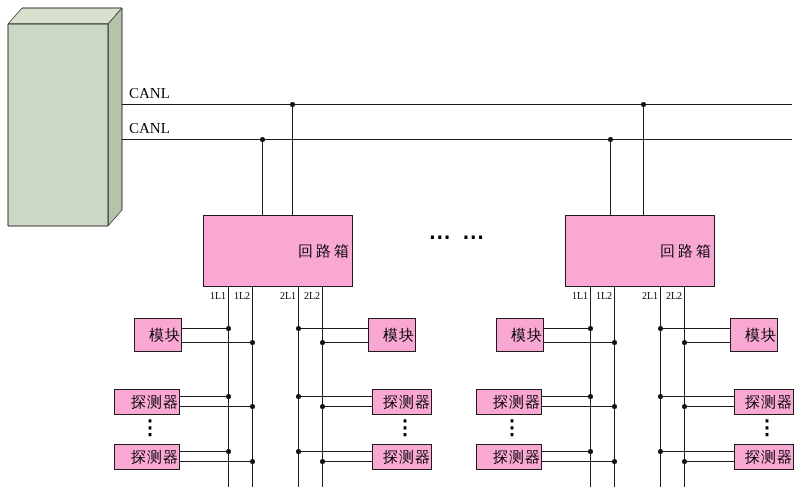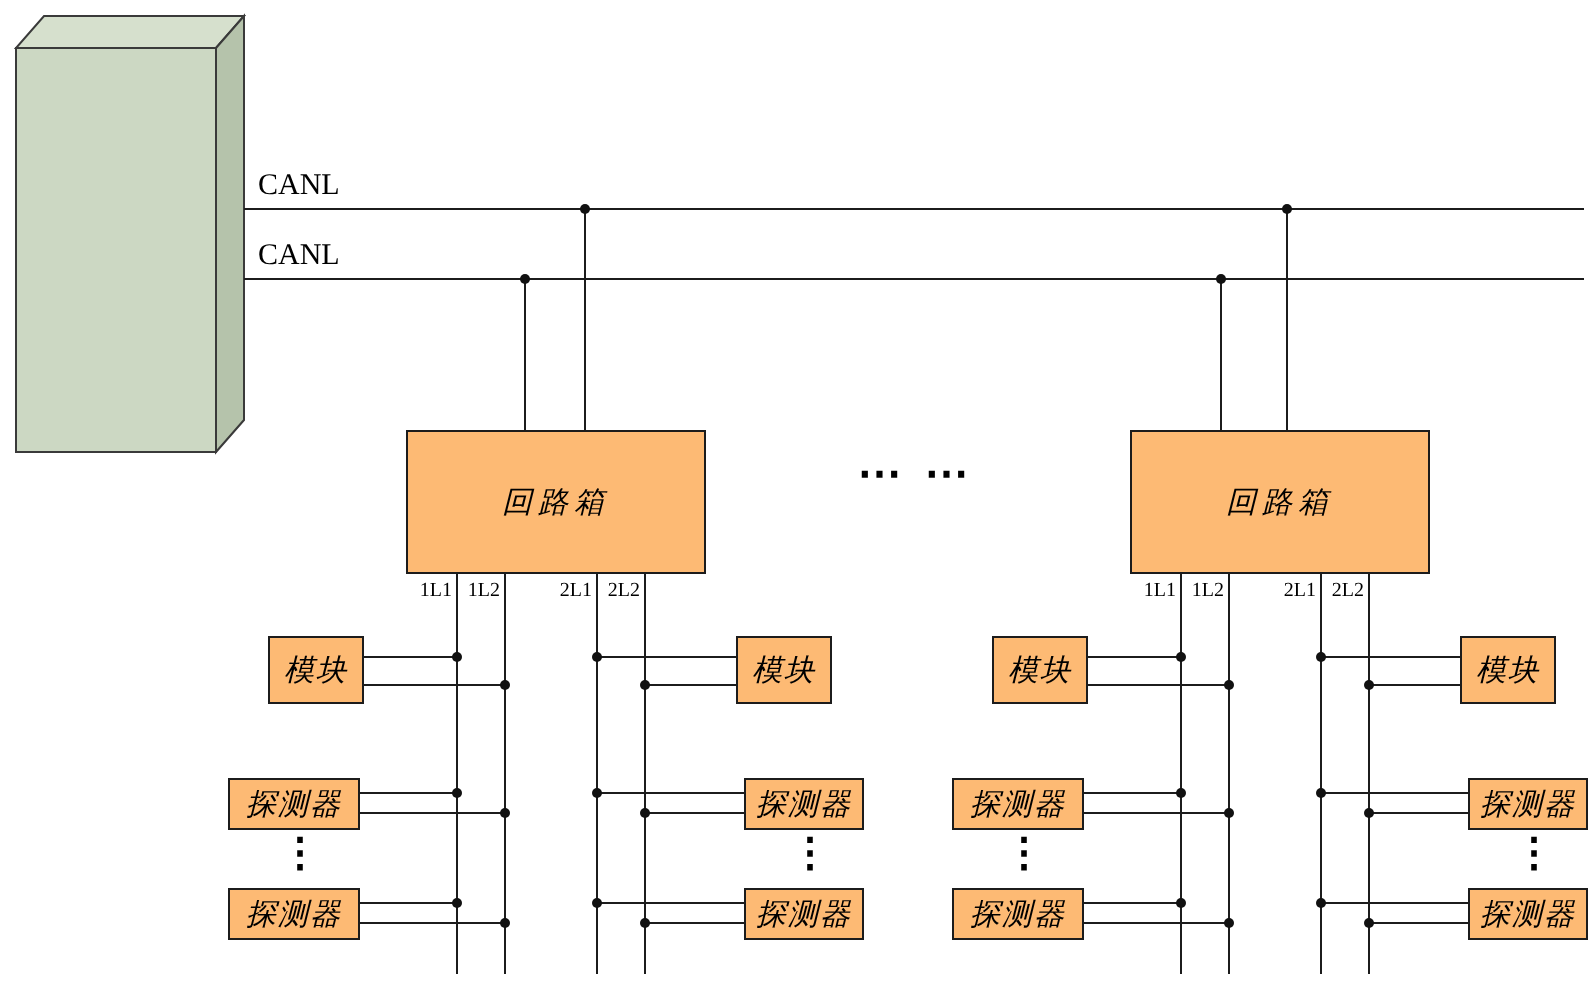--- a/index.html
+++ b/index.html
@@ -5,22 +5,22 @@
   * { margin:0; padding:0; box-sizing:border-box; }
   html,body { background:#ffffff; }
   .canvas {
     position:relative; width:796px; height:493px; background:#ffffff;
     overflow:hidden; color:#000;
     font-family:"Liberation Serif","DejaVu Serif",serif;
   }
   .hline { position:absolute; height:1px; background:#1c1c1c; }
   .vline { position:absolute; width:1px; background:#1c1c1c; }
   .dot   { position:absolute; width:5px; height:5px; border-radius:50%; background:#111; }
-  .box   { position:absolute; border:1px solid #1c1c1c; background:#fdba74;
-           display:flex; align-items:center; justify-content:center;font-style:italic; }
+  .box   { position:absolute; border:1px solid #1c1c1c; background:#f9a8d4;
+           display:flex; align-items:center; justify-content:flex-end; }
   .loop-box span { font-size:15px; letter-spacing:3px; }
   .small span    { font-size:15px; letter-spacing:1px; }
   .buslabel { position:absolute; font-size:15px; }
   .port  { position:absolute; top:75px; width:23px; text-align:right; font-size:10px; }
   .group { position:absolute; top:215px; width:330px; height:272px; }
   .vdots { position:absolute; width:14px; text-align:center; font-size:20px;
            line-height:26px; font-weight:bold; }
   .hdots { position:absolute; text-align:center; font-size:22px; font-weight:bold;
            letter-spacing:3px; }
   .ctrl-svg   { position:absolute; left:6px; top:6px; }

